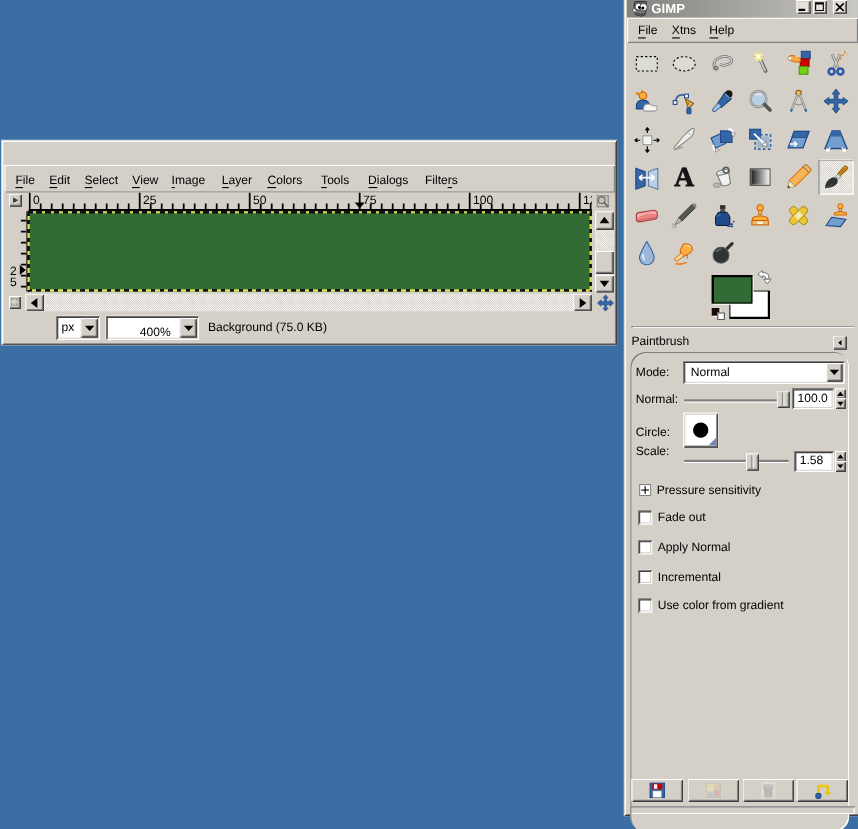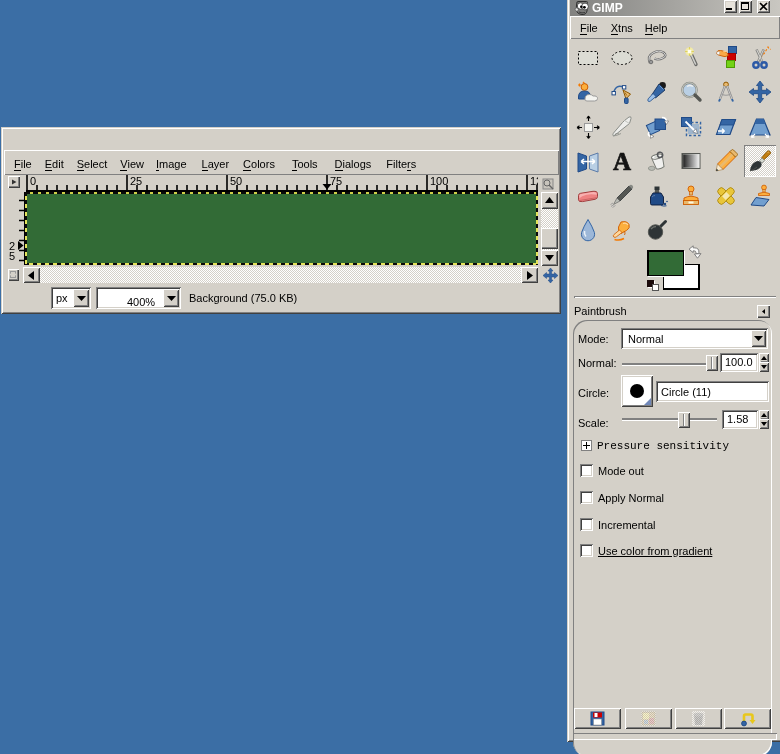--- a/index.html
+++ b/index.html
@@ -437,25 +437,22 @@
         </svg>
       </div>
 
     <div class="abs t11" style="left:5px; top:67px;">Circle:</div>
     <div class="abs btn" style="left:48px; top:55px; width:32px; height:32px; background:#fff;">
       <div class="abs" style="left:9px; top:9px; width:14px; height:14px; background:#000; border-radius:50%;"></div>
       <svg class="abs" style="left:23px; top:23px;" width="7" height="7">
           <path d="M7 0 L7 7 L0 7 Z" fill="#7087B8"></path>
         </svg>
     </div>
-    <div class="abs sunk2 entry" style="left:83px; top:61px; width:113px; height:21px;">
-        <div class="abs t11" style="left:5px; top:5px;">Circle (11)</div>
-      </div>
-
-    <div class="abs t11" style="left:5px; top:97px;">Scale:</div>
+
+    <div class="abs t11" style="left:5px; top:85px;">Scale:</div>
     <div class="abs" style="left:49px; top:98px; width:95px; height:2px; background:#808080; box-shadow:0 1px 0 #fff;"></div>
     <div class="abs btn" style="left:105px; top:92px; width:12px; height:16px;">
         <div class="abs" style="left:5px; top:2px; width:1px; height:12px; background:#808080; box-shadow:1px 0 #fff;"></div>
       </div>
     <div class="abs sunk2 entry" style="left:149px; top:90px; width:36px; height:19px;">
         <div class="abs t11" style="left:5px; top:3px;">1.58</div>
       </div>
     <div class="btn" style="left:186px; top:90px; width:10px; height:10px;">
         <svg class="abs" style="left:2px;top:3px;" width="6" height="4">
           <path d="M3 0 L6 4 L0 4 Z" fill="#000"></path>
@@ -464,30 +461,30 @@
     <div class="btn" style="left:186px; top:99px; width:10px; height:10px;">
         <svg class="abs" style="left:2px;top:3px;" width="6" height="4">
           <path d="M0 0 L6 0 L3 4 Z" fill="#000"></path>
         </svg>
       </div>
 
     <div class="abs" style="left:8px; top:120px; width:11px; height:11px; border:1px solid #808080; background:#fff;">
       <div class="abs" style="left:1px; top:4px; width:7px; height:1px; background:#000;"></div>
       <div class="abs" style="left:4px; top:1px; width:1px; height:7px; background:#000;"></div>
     </div>
-    <div class="abs t11" style="left:24px; top:120px;font-family:Liberation Mono, monospace;">Pressure sensitivity</div>
+    <div class="abs t11" style="left:24px; top:120px;">Pressure sensitivity</div>
 
     <div class="abs sunk2 entry" style="left:7px; top:144px; width:13px; height:13px;"></div>
-    <div class="abs t11" style="left:25px; top:145px;">Mode out</div>
+    <div class="abs t11" style="left:25px; top:145px;">Fade out</div>
     <div class="abs sunk2 entry" style="left:7px; top:171px; width:13px; height:13px;"></div>
     <div class="abs t11" style="left:25px; top:172px;">Apply Normal</div>
     <div class="abs sunk2 entry" style="left:7px; top:198px; width:13px; height:13px;"></div>
     <div class="abs t11" style="left:25px; top:199px;">Incremental</div>
     <div class="abs sunk2 entry" style="left:7px; top:224px; width:13px; height:13px;"></div>
-    <div class="abs t11" style="left:25px; top:225px;text-decoration:underline;">Use color from gradient</div>
+    <div class="abs t11" style="left:25px; top:225px;">Use color from gradient</div>
   </div>
 
   <div class="btn" style="left:7px; top:712px; width:47px; height:21px;">
     <svg class="abs" style="left:16px; top:3px;" width="15" height="15" viewBox="0 0 15 15">
         <rect x="1" y="1" width="13" height="13" fill="#3465a4" stroke="#204a87"></rect>
         <rect x="3" y="1.5" width="9" height="5" fill="#cc0000"></rect>
         <rect x="4.5" y="2" width="3" height="4" fill="#fff"></rect>
         <rect x="3.5" y="8" width="8" height="6" fill="#fff" stroke="#888" stroke-width="0.5"></rect>
       </svg>
   </div>

